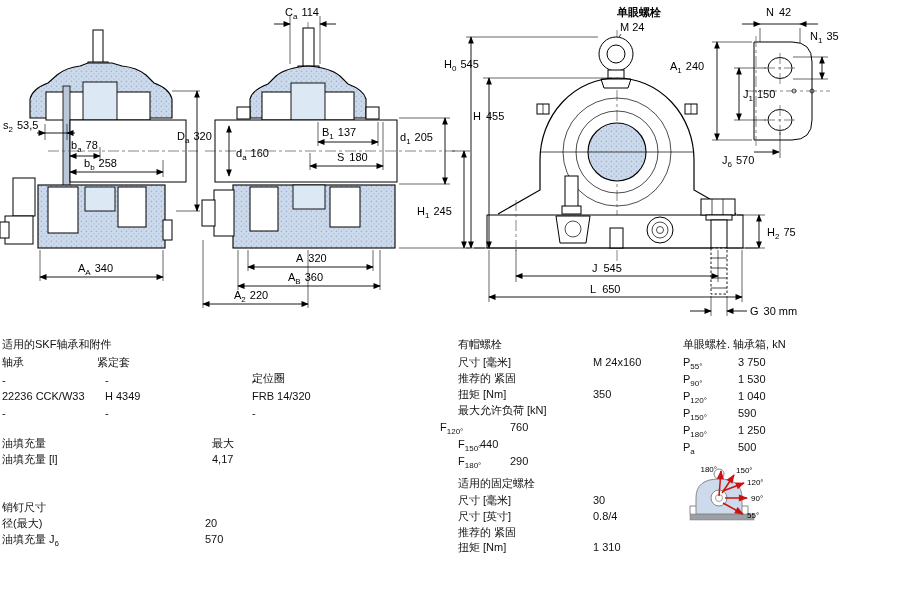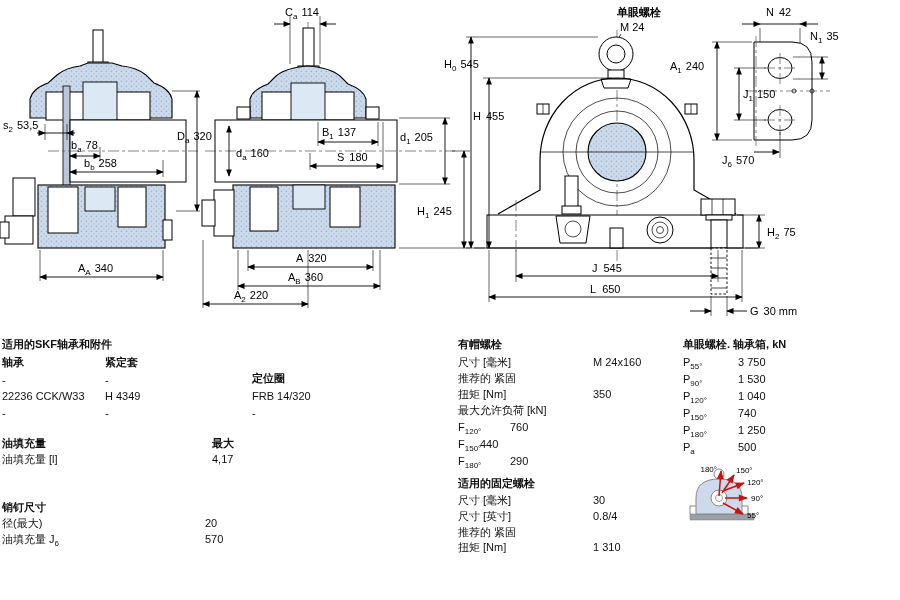--- a/index.html
+++ b/index.html
@@ -1,20 +1,20 @@
 <!DOCTYPE html>
 <html><head>
 <meta charset="utf-8">
 <style>
   html,body{margin:0;padding:0;background:#fff;}
   .page{position:relative;width:900px;height:600px;background:#ffffff;
         font-family:"Liberation Sans","DejaVu Sans",sans-serif;overflow:hidden;}
   .abs{position:absolute;white-space:nowrap;}
   .t{font-size:11px;color:#111;line-height:13px;}
-  .bold{font-weight:bold;}
+  .bold{font-weight:normal;}
   sub{font-size:8px;line-height:0;}
   svg text{font-size:11px;fill:#000;font-family:"Liberation Sans","DejaVu Sans",sans-serif;}
   svg text.cjk{font-weight:bold;}
   svg text.small{font-size:8px;}
   svg .sub{font-size:8px;}
   .wh{fill:#ffffff;stroke:#000;stroke-width:1;}
   .hs{fill:url(#dots);stroke:#000;stroke-width:1.1;}
   .lf{fill:#dce8f4;stroke:#000;stroke-width:0.9;}
   .out{fill:none;stroke:#000;stroke-width:1.2;}
   .thin{fill:none;stroke:#000;stroke-width:0.7;}
@@ -266,21 +266,21 @@
   </g>
   <defs>
     <marker id="arrR2" viewBox="0 0 10 10" refX="9" refY="5" markerWidth="7" markerHeight="6" orient="auto-start-reverse">
       <path d="M0,1 L10,5 L0,9 Z" fill="#cc1111"></path>
     </marker>
   </defs>
 </svg>
 
 <div class="abs t bold" style="left:2px;top:338px">适用的SKF轴承和附件</div>
 <div class="abs t bold" style="left:2px;top:356px">轴承</div>
-<div class="abs t bold" style="left:105px;top:356px">紧定套</div>
+<div class="abs t bold" style="left:97px;top:356px">紧定套</div>
 <div class="abs t bold" style="left:252px;top:372px">定位圈</div>
 <div class="abs t" style="left:2px;top:374px">-</div>
 <div class="abs t" style="left:105px;top:374px">-</div>
 <div class="abs t" style="left:252px;top:374px">-</div>
 <div class="abs t" style="left:2px;top:390px">22236 CCK/W33</div>
 <div class="abs t" style="left:105px;top:390px">H 4349</div>
 <div class="abs t" style="left:252px;top:390px">FRB 14/320</div>
 <div class="abs t" style="left:2px;top:407px">-</div>
 <div class="abs t" style="left:105px;top:407px">-</div>
 <div class="abs t" style="left:252px;top:407px">-</div>
@@ -296,21 +296,21 @@
 <div class="abs t" style="left:2px;top:533px"><span>油填充量 J</span><sub>6</sub></div>
 <div class="abs t" style="left:205px;top:533px">570</div>
 
 <div class="abs t bold" style="left:458px;top:338px">有帽螺栓</div>
 <div class="abs t" style="left:458px;top:356px">尺寸 [毫米]</div>
 <div class="abs t" style="left:593px;top:356px">M 24x160</div>
 <div class="abs t" style="left:458px;top:372px">推荐的 紧固</div>
 <div class="abs t" style="left:458px;top:388px">扭矩 [Nm]</div>
 <div class="abs t" style="left:593px;top:388px">350</div>
 <div class="abs t" style="left:458px;top:404px">最大允许负荷 [kN]</div>
-<div class="abs t" style="left:458px;top:421px"><span>F</span><sub>120°</sub></div>
+<div class="abs t" style="left:440px;top:421px"><span>F</span><sub>120°</sub></div>
 <div class="abs t" style="left:510px;top:421px">760</div>
 <div class="abs t" style="left:458px;top:438px"><span>F</span><sub>150°</sub></div>
 <div class="abs t" style="left:480px;top:438px">440</div>
 <div class="abs t" style="left:458px;top:455px"><span>F</span><sub>180°</sub></div>
 <div class="abs t" style="left:510px;top:455px">290</div>
 
 <div class="abs t bold" style="left:458px;top:477px">适用的固定螺栓</div>
 <div class="abs t" style="left:458px;top:494px">尺寸 [毫米]</div>
 <div class="abs t" style="left:593px;top:494px">30</div>
 <div class="abs t" style="left:458px;top:510px">尺寸 [英寸]</div>
@@ -320,19 +320,19 @@
 <div class="abs t" style="left:593px;top:541px">1 310</div>
 
 <div class="abs t bold" style="left:683px;top:338px">单眼螺栓. 轴承箱, kN</div>
 <div class="abs t" style="left:683px;top:356px"><span>P</span><sub>55°</sub></div>
 <div class="abs t" style="left:738px;top:356px">3 750</div>
 <div class="abs t" style="left:683px;top:373px"><span>P</span><sub>90°</sub></div>
 <div class="abs t" style="left:738px;top:373px">1 530</div>
 <div class="abs t" style="left:683px;top:390px"><span>P</span><sub>120°</sub></div>
 <div class="abs t" style="left:738px;top:390px">1 040</div>
 <div class="abs t" style="left:683px;top:407px"><span>P</span><sub>150°</sub></div>
-<div class="abs t" style="left:738px;top:407px">740</div>
+<div class="abs t" style="left:738px;top:407px">590</div>
 <div class="abs t" style="left:683px;top:424px"><span>P</span><sub>180°</sub></div>
 <div class="abs t" style="left:738px;top:424px">1 250</div>
 <div class="abs t" style="left:683px;top:441px"><span>P</span><sub>a</sub></div>
 <div class="abs t" style="left:738px;top:441px">500</div>
 
 </div>
 
 </body></html>

